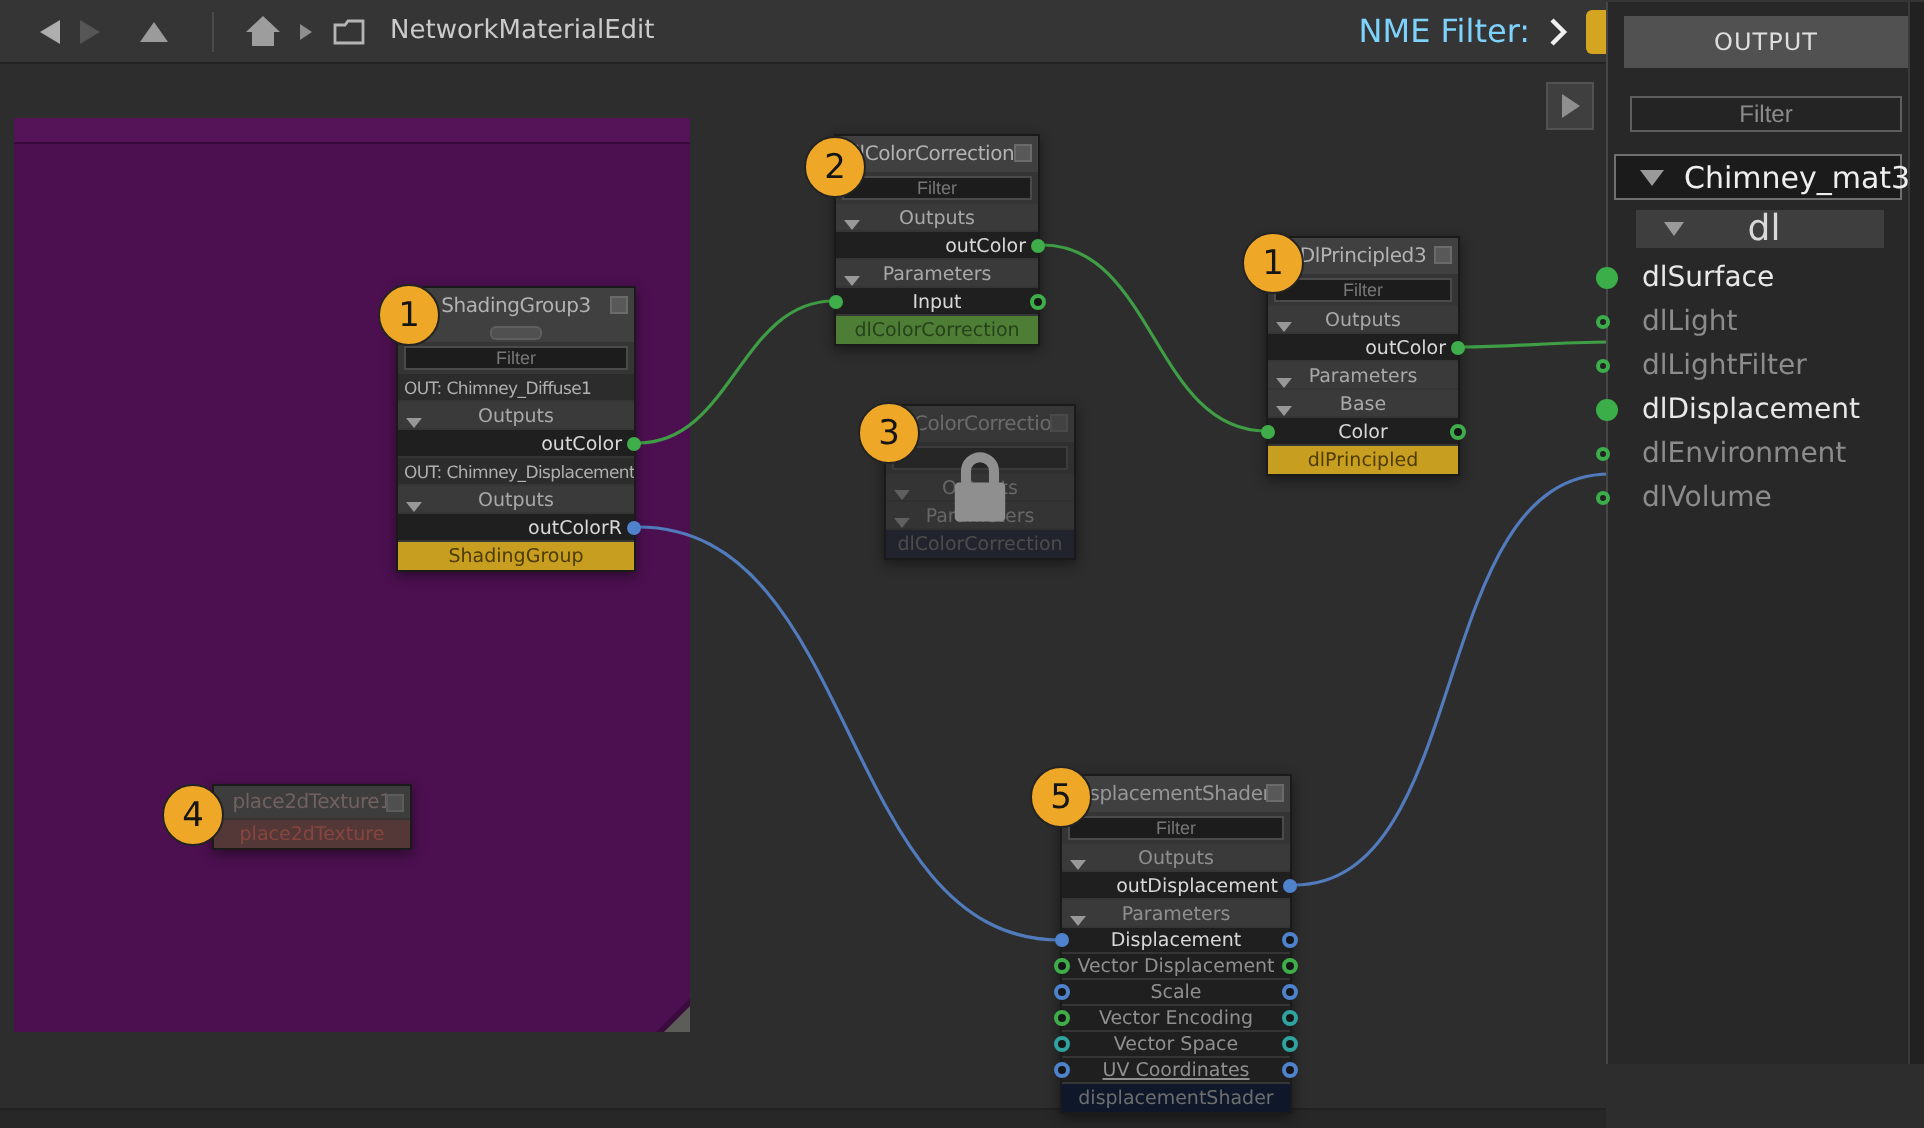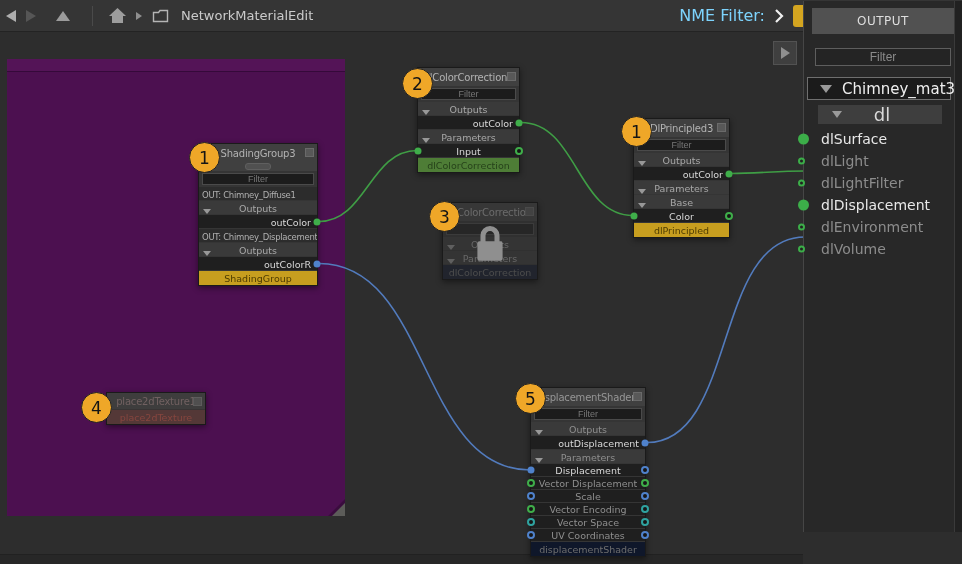--- a/index.html
+++ b/index.html
@@ -3,21 +3,21 @@
 <meta charset="utf-8">
 <style>
   * { margin:0; padding:0; box-sizing:border-box; }
   html,body { width:962px; height:564px; background:#2d2d2d; overflow:hidden;
               font-family:"DejaVu Sans", sans-serif; }
   #app { position:relative; width:962px; height:564px; }
 
   
   #toolbar { position:absolute; left:0; top:0; width:962px; height:32px; background:#353535;
              border-bottom:1px solid #232323; display:flex; align-items:center; }
-  .tb-left { display:flex; align-items:center; gap:10px; padding-left:6px; }
+  .tb-left { display:flex; align-items:center; gap:10px; padding-left:20px; }
   .tri-left  { width:0;height:0;border-top:6px solid transparent;border-bottom:6px solid transparent;border-right:10px solid #aeaeae; }
   .tri-right-dim { width:0;height:0;border-top:6px solid transparent;border-bottom:6px solid transparent;border-left:10px solid #565656; }
   .tri-up    { width:0;height:0;border-left:7px solid transparent;border-right:7px solid transparent;border-bottom:10px solid #9b9b9b; margin-left:10px;}
   .tb-sep { width:1px; height:20px; background:#4a4a4a; margin:0 6px 0 12px; }
   .tiny-r { width:0;height:0;border-top:4px solid transparent;border-bottom:4px solid transparent;border-left:6px solid #8f8f8f; }
   .tb-title { color:#cbcbcb; font-size:13px; margin-left:2px; }
   .tb-right { margin-left:auto; display:flex; align-items:center; gap:9px; padding-right:8px; }
   .nme-label { color:#7dd3fc; font-size:16px; }
   .fbtn { width:27px; height:22px; border-radius:3px; display:flex; align-items:center; justify-content:center;
           font-size:13px; cursor:default; }
@@ -324,21 +324,21 @@
       <div class="nrow pc dim" style="height:12px;">
         <span class="dot l h dg"></span>
         <span>Vector Encoding</span>
         <span class="dot r h dt"></span>
       </div>
       <div class="nrow pc dim" style="height:12px;">
         <span class="dot l h dt"></span>
         <span>Vector Space</span>
         <span class="dot r h dt"></span>
       </div>
-      <div class="nrow pc dim" style="height:12px;">
+      <div class="nrow pc dim" style="height:12px;text-decoration:underline;">
         <span class="dot l h db"></span>
         <span>UV Coordinates</span>
         <span class="dot r h db"></span>
       </div>
       <div class="nfoot fgray">displacementShader</div>
     </div>
 
     <div class="badge" style="left:189px; top:110px;">1</div>
     <div class="badge" style="left:402px; top:36px;">2</div>
     <div class="badge" style="left:429px; top:169px;">3</div>

